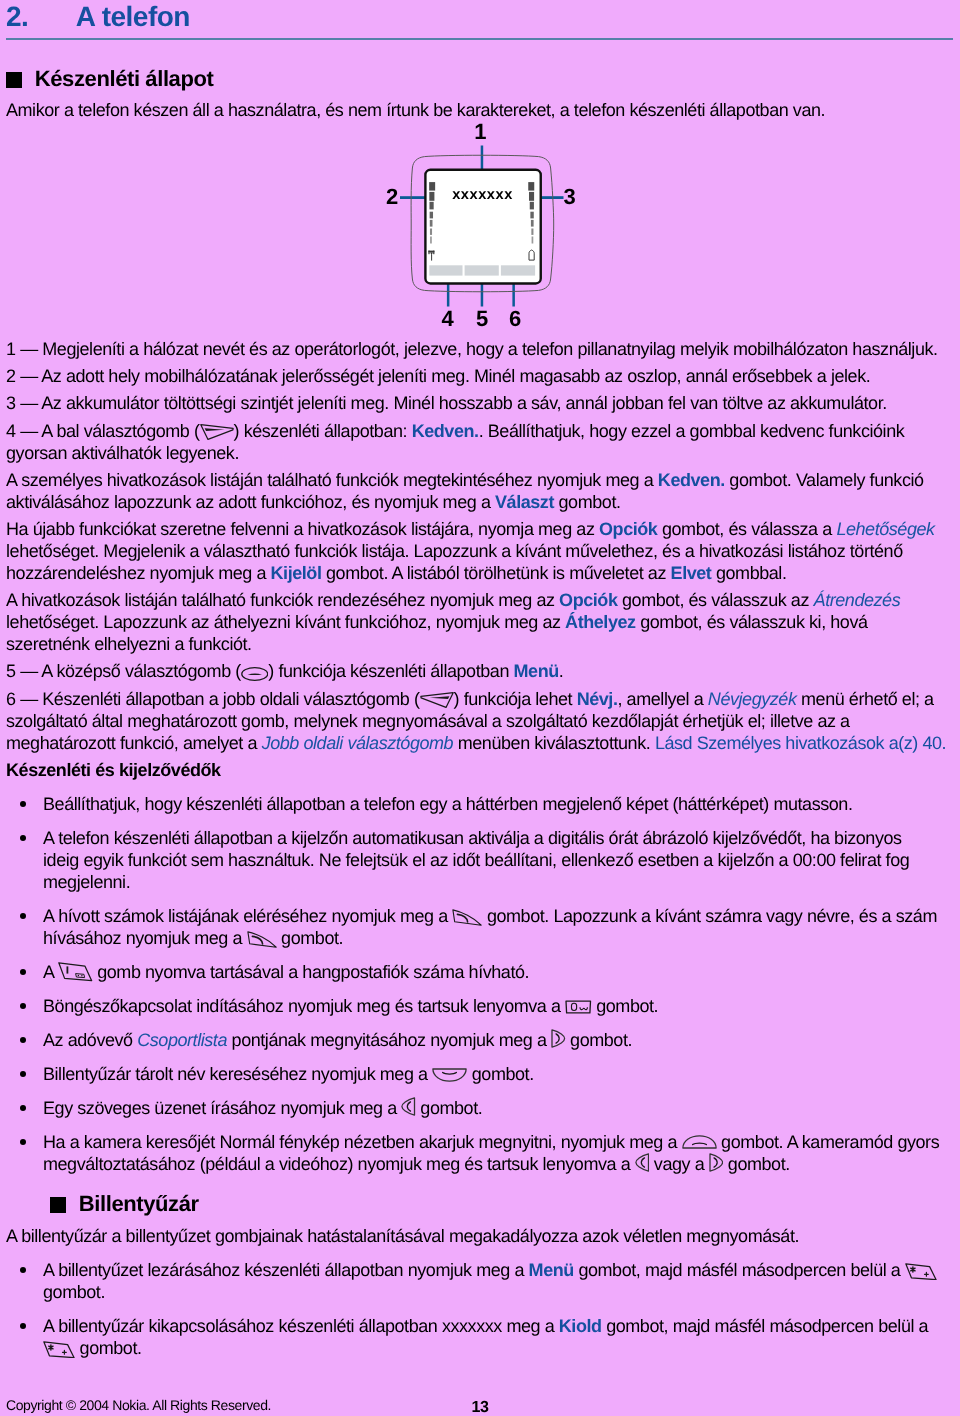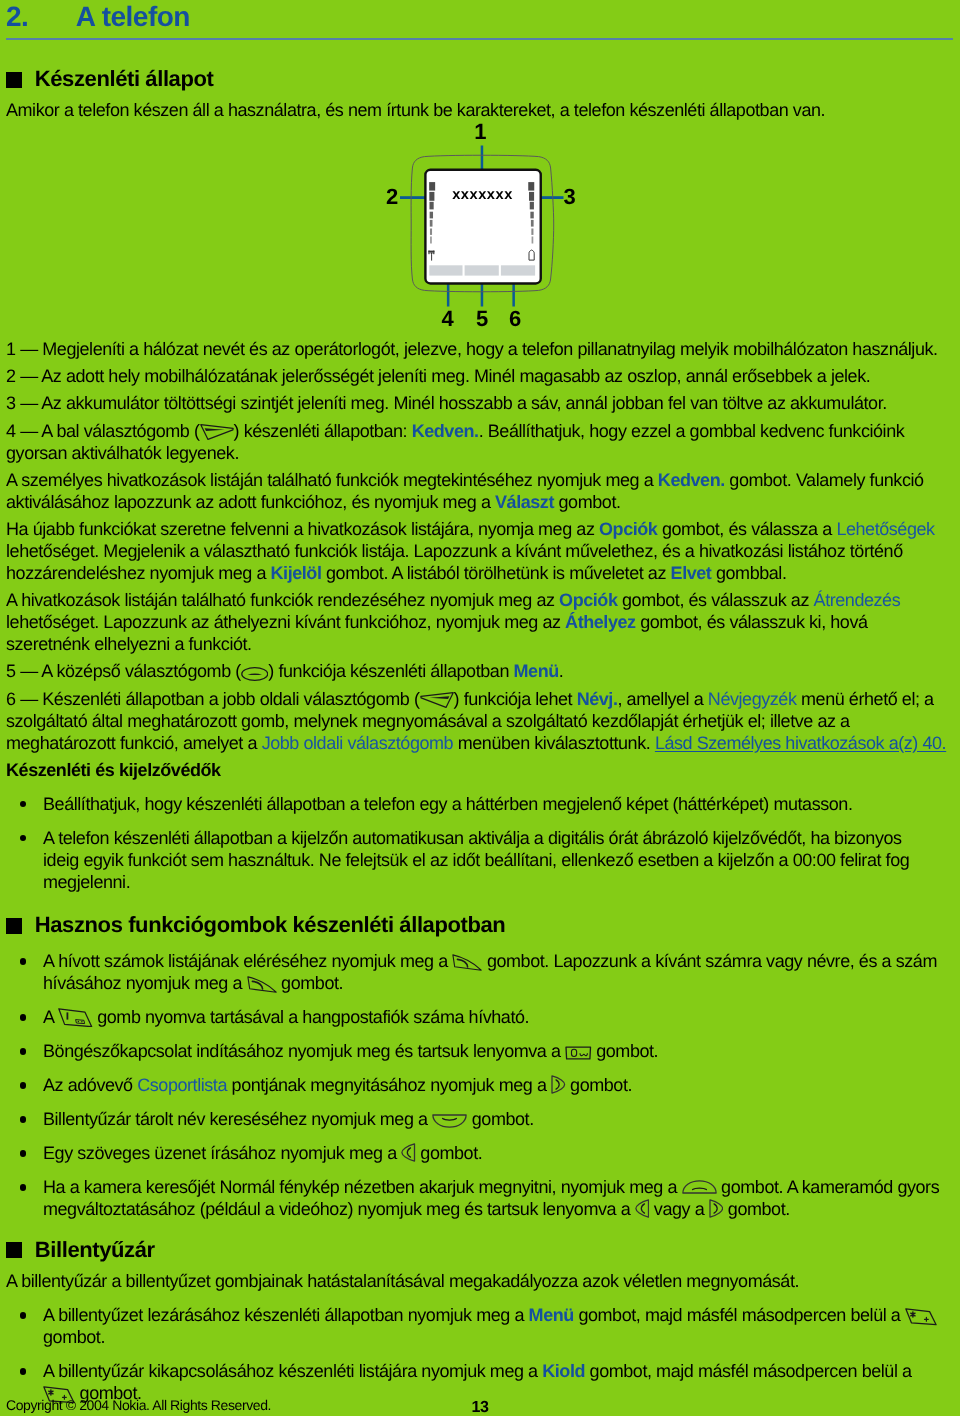--- a/index.html
+++ b/index.html
@@ -1,40 +1,40 @@
 <!DOCTYPE html>
 <html><head>
 <meta charset="utf-8">
 <title>Nokia manual page</title>
 <style>
   html,body{margin:0;padding:0;background:#fff;}
   body{width:960px;height:1416px;overflow:hidden;
        font-family:"Liberation Sans",sans-serif;
        font-size:18px;line-height:22px;letter-spacing:-0.44px;color:#000;
        -webkit-font-smoothing:antialiased;text-rendering:geometricPrecision;}
-  .page{position:relative;width:960px;height:1416px;background:#84cc16;will-change:transform;}
+  .page{position:relative;width:960px;height:1416px;background:#f0abfc;will-change:transform;}
   .content{position:absolute;left:6px;top:0;width:947px;}
   .chapline{font-weight:bold;font-size:28px;line-height:32px;letter-spacing:-0.5px;
             color:#15509f;white-space:pre;padding-top:1px;}
   .chapnum{display:inline-block;width:69.7px;}
   .rule{height:2.2px;background:#5680a8;margin-top:4.5px;width:947px;}
   h2.sec{font-weight:bold;font-size:22px;line-height:26px;letter-spacing:-0.4px;
          margin:19.5px 0 6.4px 0;padding:0;}
   h2.sec.first{margin-top:26.5px;margin-bottom:6.7px;}
-  h2.sec.s3{margin-top:16.6px;margin-bottom:7.3px;}
+  h2.sec.s3{margin-top:16.6px;margin-bottom:7.3px;margin-left:44px;}
   h2.sec .sq{display:inline-block;width:16.3px;height:16.2px;background:#000;
              vertical-align:baseline;margin-right:0;position:relative;top:1.5px;}
   h2.sec .t{margin-left:12.5px;}
   p{margin:0 0 5.2px 0;}
   .li{margin:12px;padding-left:25px;position:relative;}
   .li .bul{position:absolute;left:2.1px;top:8.2px;width:6.3px;height:6.3px;
            border-radius:50%;background:#000;}
   .b{font-weight:bold;color:#15509f;}
-  .i{color:#1a55a2;}
-  .lnk{color:#15509f;text-decoration:underline;text-underline-offset:1.5px;}
+  .i{font-style:italic;color:#1a55a2;}
+  .lnk{color:#15509f;text-underline-offset:1.5px;}
   .subhead{font-weight:bold;}
   .fig{position:relative;height:212px;}
   .figsvg{position:absolute;left:374px;top:-4.06px;}
   .figtext{position:absolute;left:446.2px;top:61.4px;font-size:14.6px;line-height:16px;
            letter-spacing:0.55px;color:#000;font-weight:700;}
   .figlab{position:absolute;display:block;font-weight:bold;font-size:22px;line-height:16px;
           letter-spacing:-0.4px;width:24px;text-align:center;color:#000;}
   .footer{position:absolute;left:6px;top:1396.8px;width:947px;font-size:14px;
           letter-spacing:-0.4px;line-height:16px;}
     .pageno{position:absolute;left:0px;top:3.2px;width:948px;text-align:center;
@@ -119,21 +119,20 @@
           </svg></span><span class="t">) funkciója készenléti állapotban </span><span class="b">Menü</span><span class="t">.</span></p>
     <p><span class="t">6 — Készenléti állapotban a jobb oldali választógomb (</span><span class="kicon" style="width:34px;height:16px;vertical-align:-3.6px"><svg width="34" height="16" viewBox="0 0 34 16">
             <g transform="translate(34,0) scale(-1,1)">
               <path d="M0.8,0.7 L33.1,4.3 L32.9,5.9 L8.0,15.4 Z" fill="none" stroke="#1a1a1a" stroke-width="1.25" stroke-linejoin="round"></path>
               <path d="M4.6,4.3 L24.5,5.8 L6.0,7.0 Z" fill="#1a1a1a"></path>
             </g>
           </svg></span><span class="t">) funkciója lehet </span><span class="b">Névj.</span><span class="t">, amellyel a </span><span class="i">Névjegyzék</span><span class="t"> menü érhető el; a szolgáltató által meghatározott gomb, melynek megnyomásával a szolgáltató kezdőlapját érhetjük el; illetve az a meghatározott funkció, amelyet a </span><span class="i">Jobb oldali választógomb</span><span class="t"> menüben kiválasztottunk. </span><span class="lnk">Lásd Személyes hivatkozások a(z) 40.</span></p>
     <p class="subhead"><span class="t">Készenléti és kijelzővédők</span></p>
     <div class="li"><span class="bul"></span><span class="t">Beállíthatjuk, hogy készenléti állapotban a telefon egy a háttérben megjelenő képet (háttérképet) mutasson.</span></div>
     <div class="li"><span class="bul"></span><span class="t">A telefon készenléti állapotban a kijelzőn automatikusan aktiválja a digitális órát ábrázoló kijelzővédőt, ha bizonyos ideig egyik funkciót sem használtuk. Ne felejtsük el az időt beállítani, ellenkező esetben a kijelzőn a 00:00 felirat fog megjelenni.</span></div>
-    <h2 class="sec"><span class="sq"></span><span class="t">Hasznos funkciógombok készenléti állapotban</span></h2>
     <div class="li"><span class="bul"></span><span class="t">A hívott számok listájának eléréséhez nyomjuk meg a </span><span class="kicon" style="width:30px;height:17px;vertical-align:-3.9px"><svg width="30" height="17" viewBox="0 0 30 17">
             <path d="M0.9,0.9 C9.6,2.8 21.5,8.3 29.2,16.2 L2.7,12.8 Z" fill="none" stroke="#1a1a1a" stroke-width="1.1" stroke-linejoin="round"></path>
             <path d="M5.4,5.4 C10.8,6.1 15.0,8.3 15.6,13.0" fill="none" stroke="#1a1a1a" stroke-width="1.6" stroke-linecap="round"></path>
           </svg></span><span class="t"> gombot. Lapozzunk a kívánt számra vagy névre, és a szám hívásához nyomjuk meg a </span><span class="kicon" style="width:30px;height:17px;vertical-align:-3.9px"><svg width="30" height="17" viewBox="0 0 30 17">
             <path d="M0.9,0.9 C9.6,2.8 21.5,8.3 29.2,16.2 L2.7,12.8 Z" fill="none" stroke="#1a1a1a" stroke-width="1.1" stroke-linejoin="round"></path>
             <path d="M5.4,5.4 C10.8,6.1 15.0,8.3 15.6,13.0" fill="none" stroke="#1a1a1a" stroke-width="1.6" stroke-linecap="round"></path>
           </svg></span><span class="t"> gombot.</span></div>
     <div class="li"><span class="bul"></span><span class="t">A </span><span class="kicon" style="width:34.5px;height:19.5px;vertical-align:-4.0px"><svg width="34.5" height="19.5" viewBox="0 0 34.5 19.5">
             <path d="M0.8,0.8 L27.0,4.2 L33.7,18.7 L6.6,16.4 Z" fill="none" stroke="#1a1a1a" stroke-width="1.25" stroke-linejoin="round"></path>
             <rect x="8.5" y="4.4" width="1.8" height="7.2" fill="#1a1a1a"></rect>
@@ -174,20 +173,20 @@
             <path d="M1.0,0.9 L1.0,18.1 C9.0,16.0 13.6,12.3 13.6,9.5 C13.6,6.7 9.0,3.0 1.0,0.9 Z" fill="none" stroke="#333" stroke-width="1.3" stroke-linejoin="round"></path>
             <path d="M5.0,4.9 C7.3,6.3 8.2,8.0 8.2,9.5 C8.2,11.0 7.3,12.7 5.0,14.1" fill="none" stroke="#1a1a1a" stroke-width="1.25" stroke-linecap="round"></path>
           </svg></span><span class="t"> gombot.</span></div>
     <h2 class="sec s3"><span class="sq"></span><span class="t">Billentyűzár</span></h2>
     <p><span class="t">A billentyűzár a billentyűzet gombjainak hatástalanításával megakadályozza azok véletlen megnyomását.</span></p>
     <div class="li"><span class="bul"></span><span class="t">A billentyűzet lezárásához készenléti állapotban nyomjuk meg a </span><span class="b">Menü</span><span class="t"> gombot, majd másfél másodpercen belül a </span><span class="kicon" style="width:32px;height:17.5px;vertical-align:-4.4px"><svg width="32" height="17.5" viewBox="0 0 32 17.5">
             <path d="M0.9,0.9 L24.6,3.6 L31.1,16.7 L6.4,14.8 Z" fill="none" stroke="#1a1a1a" stroke-width="1.25" stroke-linejoin="round"></path>
             <path d="M7.9,4.0 L7.9,9.0 M5.8,5.2 L10.0,7.8 M10.0,5.2 L5.8,7.8" stroke="#1a1a1a" stroke-width="1.5" stroke-linecap="round"></path>
             <path d="M21.4,9.4 L21.4,13.2 M19.5,11.3 L23.3,11.3" stroke="#1a1a1a" stroke-width="1.2" stroke-linecap="round"></path>
           </svg></span><span class="t"> gombot.</span></div>
-    <div class="li"><span class="bul"></span><span class="t">A billentyűzár kikapcsolásához készenléti listájára nyomjuk meg a </span><span class="b">Kiold</span><span class="t"> gombot, majd másfél másodpercen belül a </span><span class="kicon" style="width:32px;height:17.5px;vertical-align:-4.4px"><svg width="32" height="17.5" viewBox="0 0 32 17.5">
+    <div class="li"><span class="bul"></span><span class="t">A billentyűzár kikapcsolásához készenléti állapotban xxxxxxx meg a </span><span class="b">Kiold</span><span class="t"> gombot, majd másfél másodpercen belül a </span><span class="kicon" style="width:32px;height:17.5px;vertical-align:-4.4px"><svg width="32" height="17.5" viewBox="0 0 32 17.5">
             <path d="M0.9,0.9 L24.6,3.6 L31.1,16.7 L6.4,14.8 Z" fill="none" stroke="#1a1a1a" stroke-width="1.25" stroke-linejoin="round"></path>
             <path d="M7.9,4.0 L7.9,9.0 M5.8,5.2 L10.0,7.8 M10.0,5.2 L5.8,7.8" stroke="#1a1a1a" stroke-width="1.5" stroke-linecap="round"></path>
             <path d="M21.4,9.4 L21.4,13.2 M19.5,11.3 L23.3,11.3" stroke="#1a1a1a" stroke-width="1.2" stroke-linecap="round"></path>
           </svg></span><span class="t"> gombot.</span></div>
   </div>
   <div class="footer"><span>Copyright © 2004 Nokia. All Rights Reserved.</span><span class="pageno">13</span></div>
 </div>
 
 </body></html>

